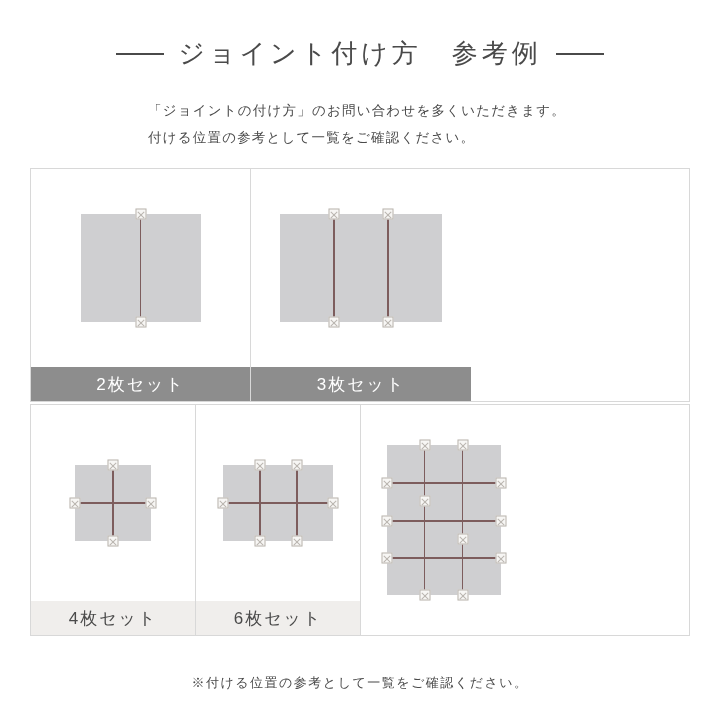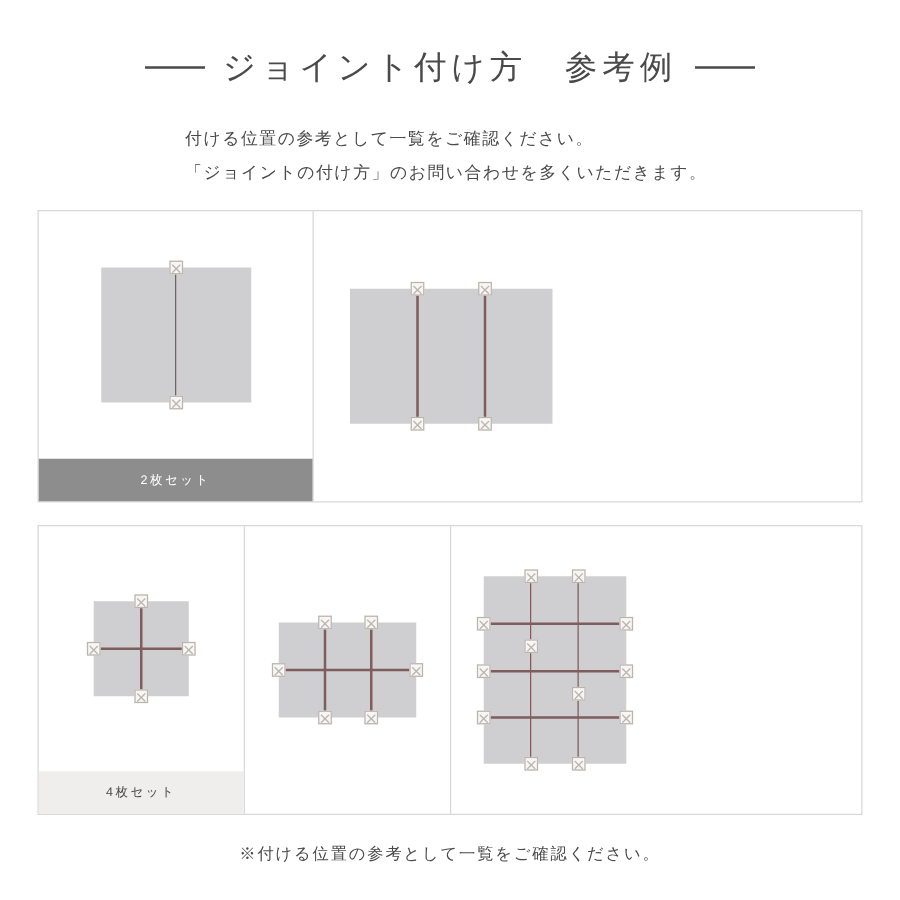--- a/index.html
+++ b/index.html
@@ -52,21 +52,21 @@
     position: absolute;
     left: 30px;
     top: 168px;
     width: 660px;
   }
   .row {
     display: flex;
     border: 1px solid #d8d8d8;
     box-sizing: border-box;
   }
-  .row + .row { margin-top: 18px; }
+  .row + .row { margin-top: 2px; }
 
   .cell {
     box-sizing: border-box;
     display: flex;
     flex-direction: column;
     align-items: stretch;
     border-right: 1px solid #d8d8d8;
   }
   .cell:last-child { border-right: none; }
 
@@ -77,21 +77,21 @@
     flex: 1;
     position: relative;
     display: flex;
     align-items: center;
     justify-content: center;
   }
   .caption {
     height: 34px;
     background: #8d8d8d;
     color: #ffffff;
-    font-size: 10px;
+    font-size: 17px;
     letter-spacing: 2px;
     display: flex;
     align-items: center;
     justify-content: center;
   }
   .caption.light {
     background: #f0eeec;
     color: #4a4a4a;
   }
 
@@ -140,22 +140,22 @@
 </head>
 <body>
 
 <div class="title-row">
   <div class="title-rule"></div>
   <div class="title-text">ジョイント付け方　参考例</div>
   <div class="title-rule"></div>
 </div>
 
 <div class="lead">
+  <div>「ジョイントの付け方」のお問い合わせを多くいただきます。</div>
   <div>付ける位置の参考として一覧をご確認ください。</div>
-  <div>「ジョイントの付け方」のお問い合わせを多くいただきます。</div>
 </div>
 
 <div class="grid">
 
   <div class="row row1">
 
     <div class="cell">
       <div class="art">
         <div class="mat" style="width:120px;height:108px;">
           <div class="seam v" style="left:59px;top:0;height:108px;"></div>
@@ -170,20 +170,21 @@
       <div class="art">
         <div class="mat" style="width:162px;height:108px;">
           <div class="seam v" style="left:53px;top:0;height:108px;"></div>
           <div class="seam v" style="left:107px;top:0;height:108px;"></div>
           <div class="joint" style="left:54px;top:0px;"></div>
           <div class="joint" style="left:54px;top:108px;"></div>
           <div class="joint" style="left:108px;top:0px;"></div>
           <div class="joint" style="left:108px;top:108px;"></div>
         </div>
       </div>
+      <div class="caption">3枚セット</div>
     </div>
 
   </div>
 
   <div class="row row2">
 
     <div class="cell">
       <div class="art">
         <div class="mat" style="width:76px;height:76px;">
           <div class="seam v" style="left:37px;top:0;height:76px;"></div>
@@ -204,20 +205,21 @@
           <div class="seam v" style="left:73px;top:0;height:76px;"></div>
           <div class="seam h" style="left:0;top:37px;width:110px;"></div>
           <div class="joint" style="left:37px;top:0px;"></div>
           <div class="joint" style="left:74px;top:0px;"></div>
           <div class="joint" style="left:0px;top:38px;"></div>
           <div class="joint" style="left:110px;top:38px;"></div>
           <div class="joint" style="left:37px;top:76px;"></div>
           <div class="joint" style="left:74px;top:76px;"></div>
         </div>
       </div>
+      <div class="caption light">6枚セット</div>
     </div>
 
 
     <div class="cell">
       <div class="art">
         <div class="mat" style="width:114px;height:150px;">
           <div class="seam v" style="left:37px;top:0;height:150px;"></div>
           <div class="seam v" style="left:75px;top:0;height:150px;"></div>
           <div class="seam h" style="left:0;top:37px;width:114px;"></div>
           <div class="seam h" style="left:0;top:75px;width:114px;"></div>

